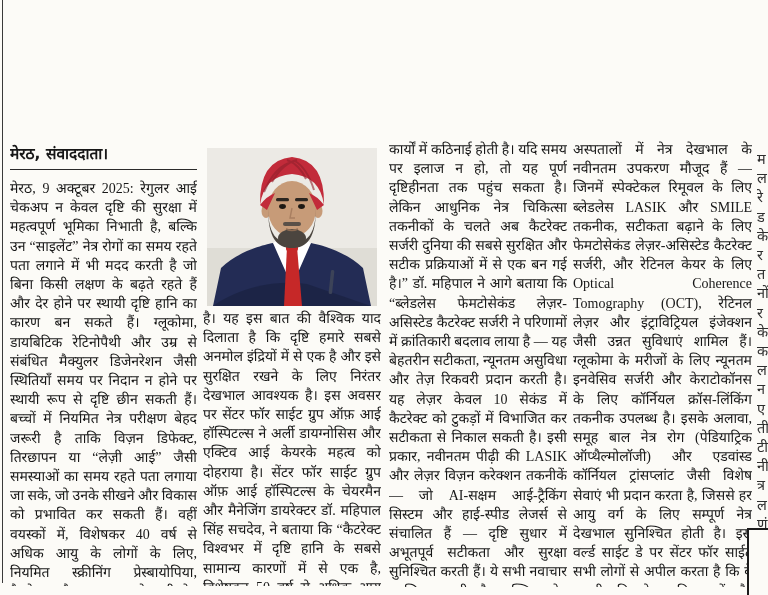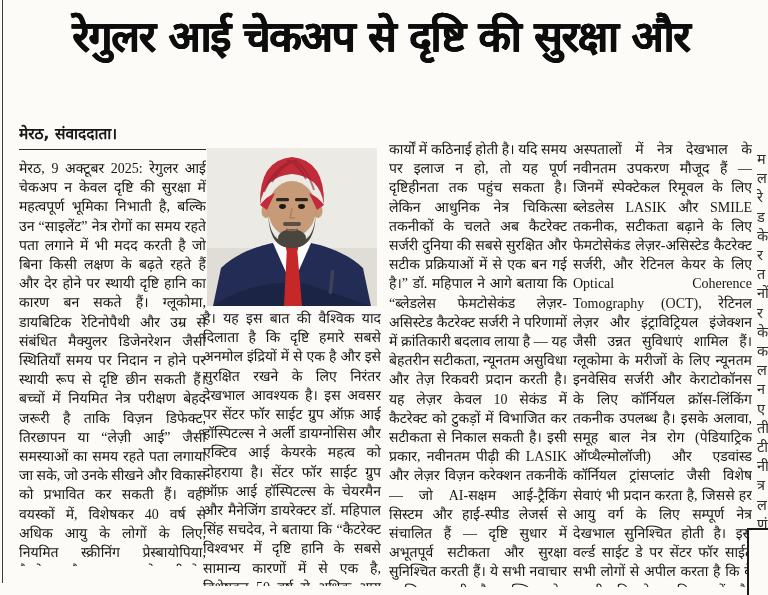--- a/index.html
+++ b/index.html
@@ -21,21 +21,21 @@
   }
   .headline .hl {
     white-space:nowrap; font-size:42px; line-height:62px;
     letter-spacing:-1px; text-shadow:0.6px 0 currentColor, -0.3px 0 currentColor;
   }
   .col {
     position:absolute; overflow:hidden;
     font-size:14px; line-height:19.2px; text-align:justify;
   }
   .col p { margin:0; }
-  .col1 { left:10px;  top:124px; width:187px; height:442px;margin-left:9px; }
+  .col1 { left:10px;  top:144px; width:187px; height:442px; }
   .col2 { left:203px; top:148px; width:178px; height:438px; }
   .col3 { left:389px; top:140px; width:178px; height:447px; }
   .col4 { left:573px; top:140px; width:179px; height:447px; }
   .byline {
     font-weight:bold; font-size:15.5px; line-height:20px;
     font-family:"DejaVu Sans","Liberation Sans",sans-serif;
     text-align:left;
   }
   .byline-rule {
     border:none; border-top:1.5px solid #2b2b2b; margin:5px 0 9px 0;
@@ -55,21 +55,20 @@
   }
 </style>
 </head>
 <body>
 
 <div class="page">
 
   <div class="left-rule"></div>
 
   <div class="headline">
-    <div class="hl">रेगुलर आई चेकअप से दृष्टि की सुरक्षा और</div>
   </div>
 
   <div class="col col1">
     <div class="byline">मेरठ, संवाददाता।</div>
     <hr class="byline-rule">
     <p>मेरठ, 9 अक्टूबर 2025: रेगुलर आई चेकअप न केवल दृष्टि की सुरक्षा में महत्वपूर्ण भूमिका निभाती है, बल्कि उन “साइलेंट” नेत्र रोगों का समय रहते पता लगाने में भी मदद करती है जो बिना किसी लक्षण के बढ़ते रहते हैं और देर होने पर स्थायी दृष्टि हानि का कारण बन सकते हैं। ग्लूकोमा, डायबिटिक रेटिनोपैथी और उम्र से संबंधित मैक्युलर डिजेनरेशन जैसी स्थितियाँ समय पर निदान न होने पर स्थायी रूप से दृष्टि छीन सकती हैं। बच्चों में नियमित नेत्र परीक्षण बेहद जरूरी है ताकि विज़न डिफेक्ट, तिरछापन या “लेज़ी आई” जैसी समस्याओं का समय रहते पता लगाया जा सके, जो उनके सीखने और विकास को प्रभावित कर सकती हैं। वहीं वयस्कों में, विशेषकर 40 वर्ष से अधिक आयु के लोगों के लिए, नियमित स्क्रीनिंग प्रेस्बायोपिया, कैटरेक्ट और अन्य उम्र से जुड़ी नेत्र समस्याओं के समय पर प्रबंधन में मदद करती है। वर्ल्ड साईट डे, जो हर वर्ष 9 अक्टूबर को मनाया जाता है इस बार “लव योर आइज़” थीम के साथ जा रहा</p>
   </div>
 
   <div class="col col2">
     <svg class="photo" viewBox="0 0 170 158">

